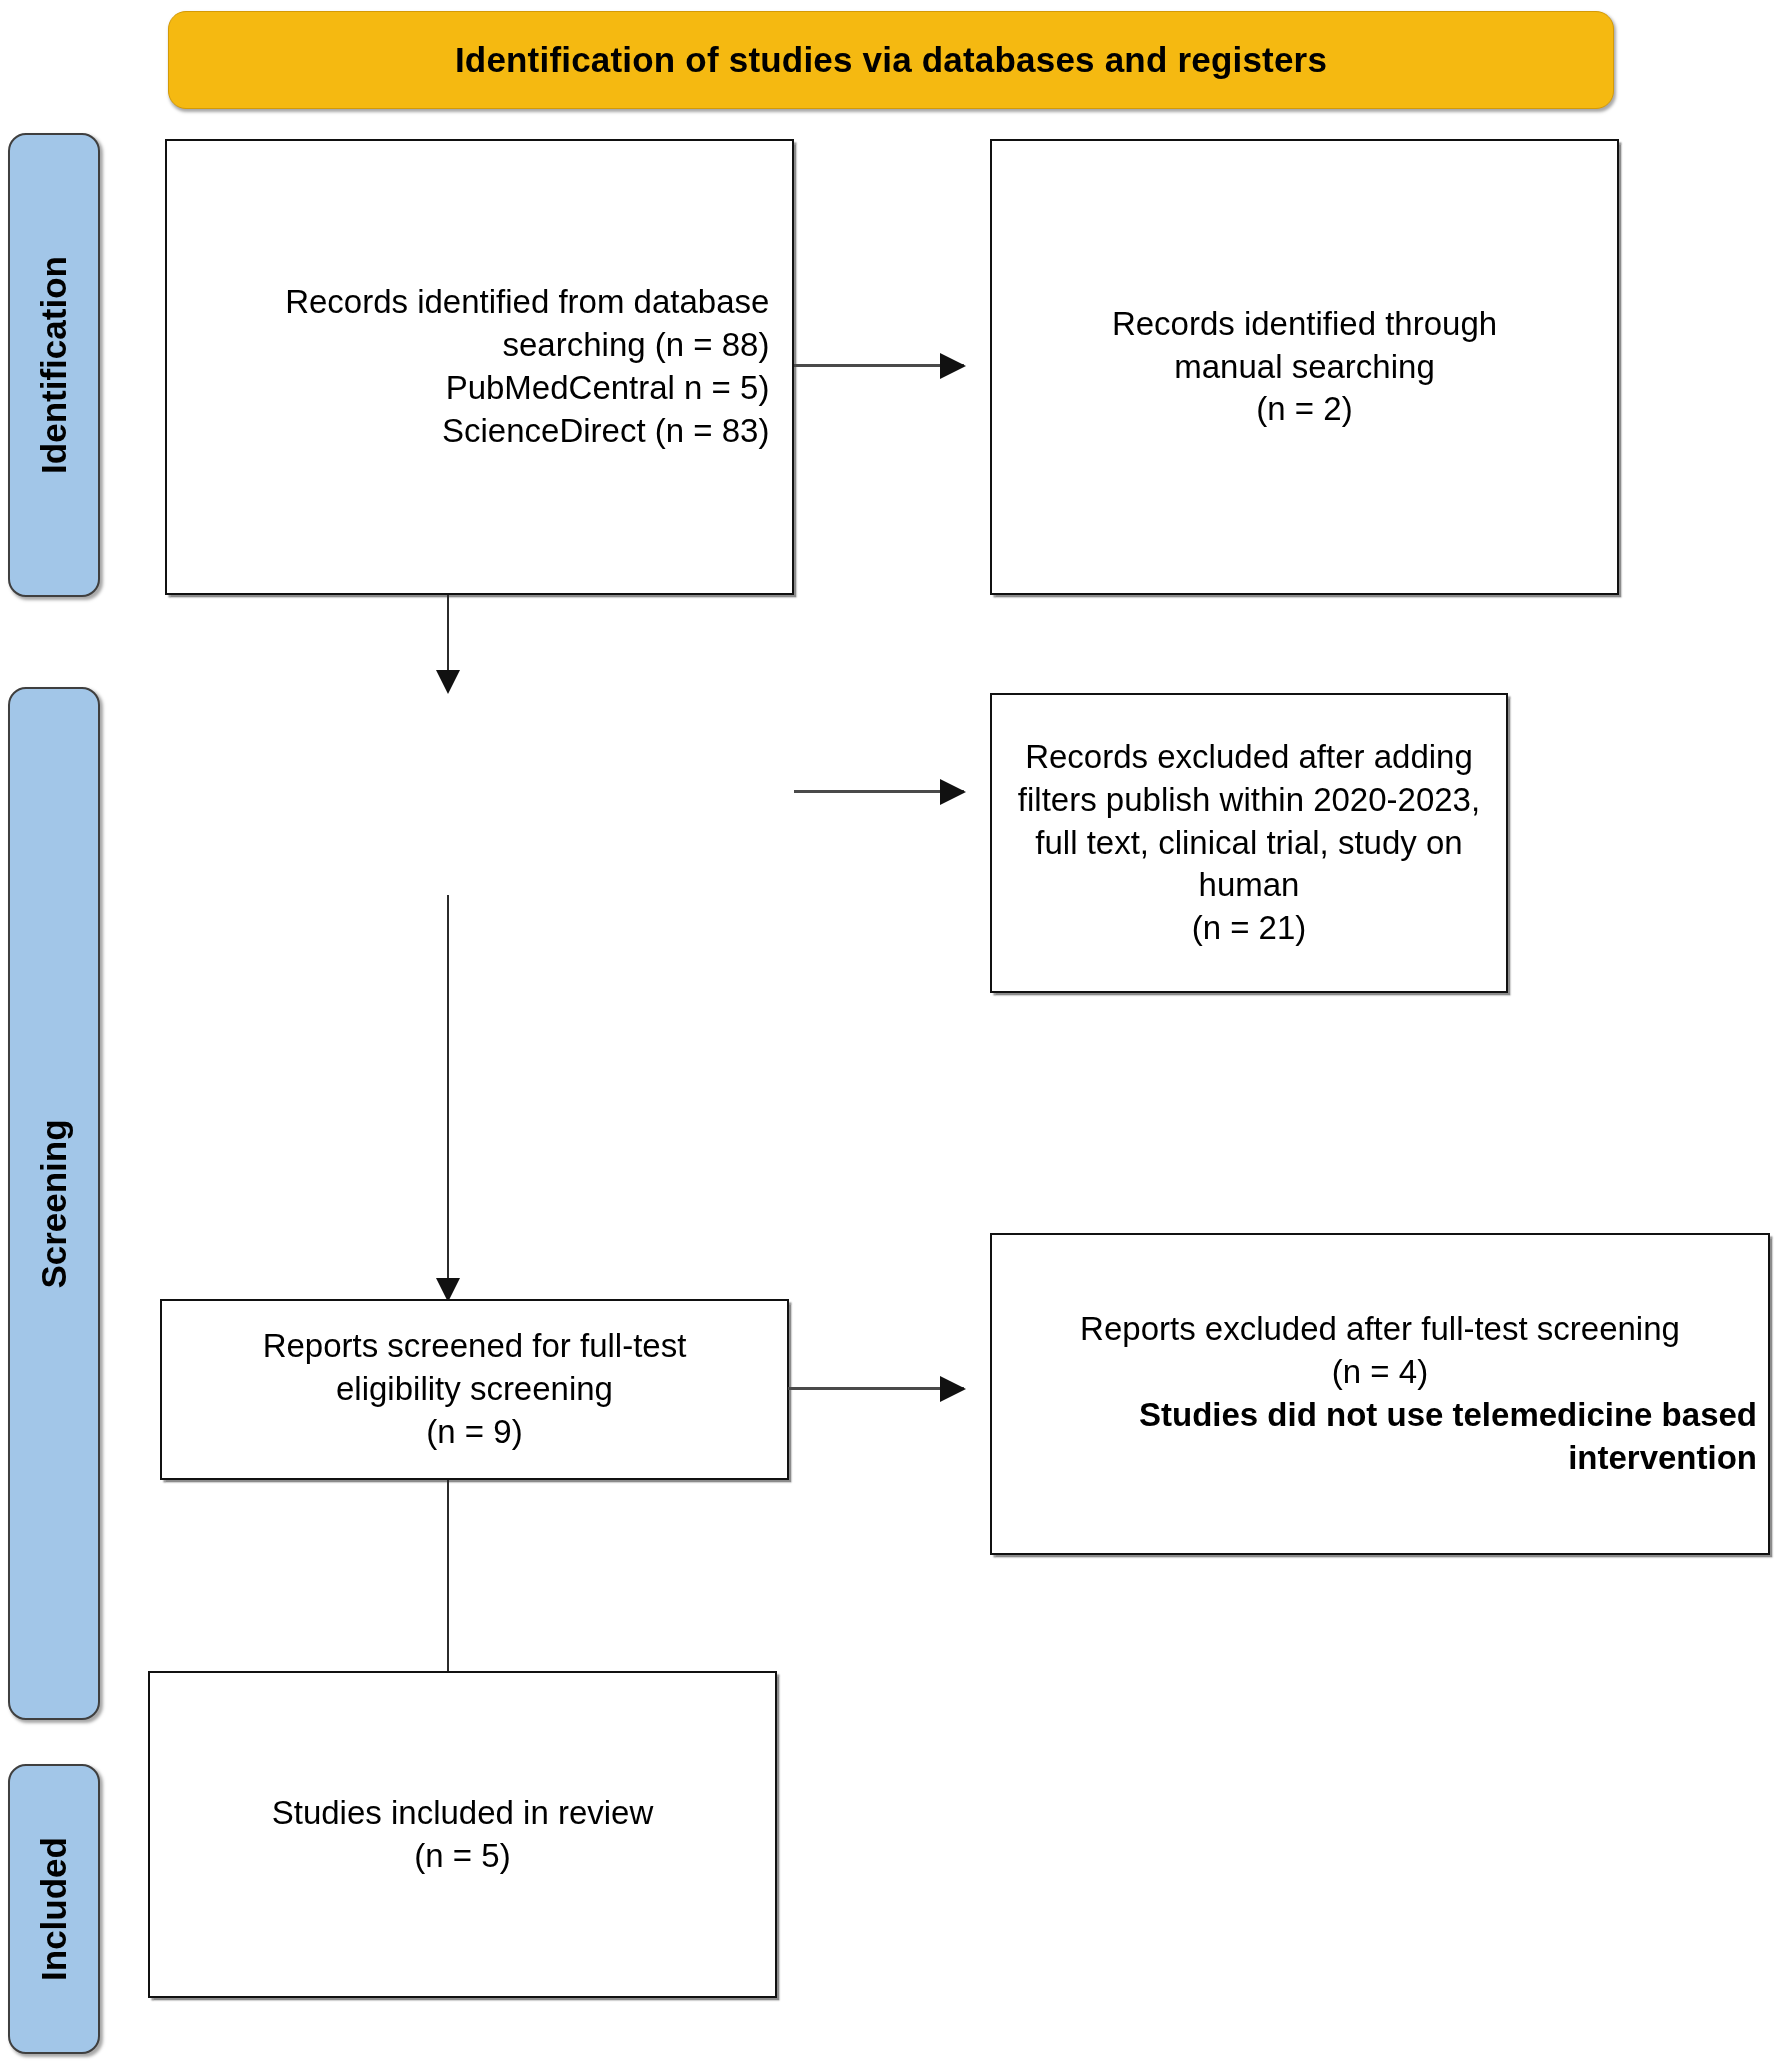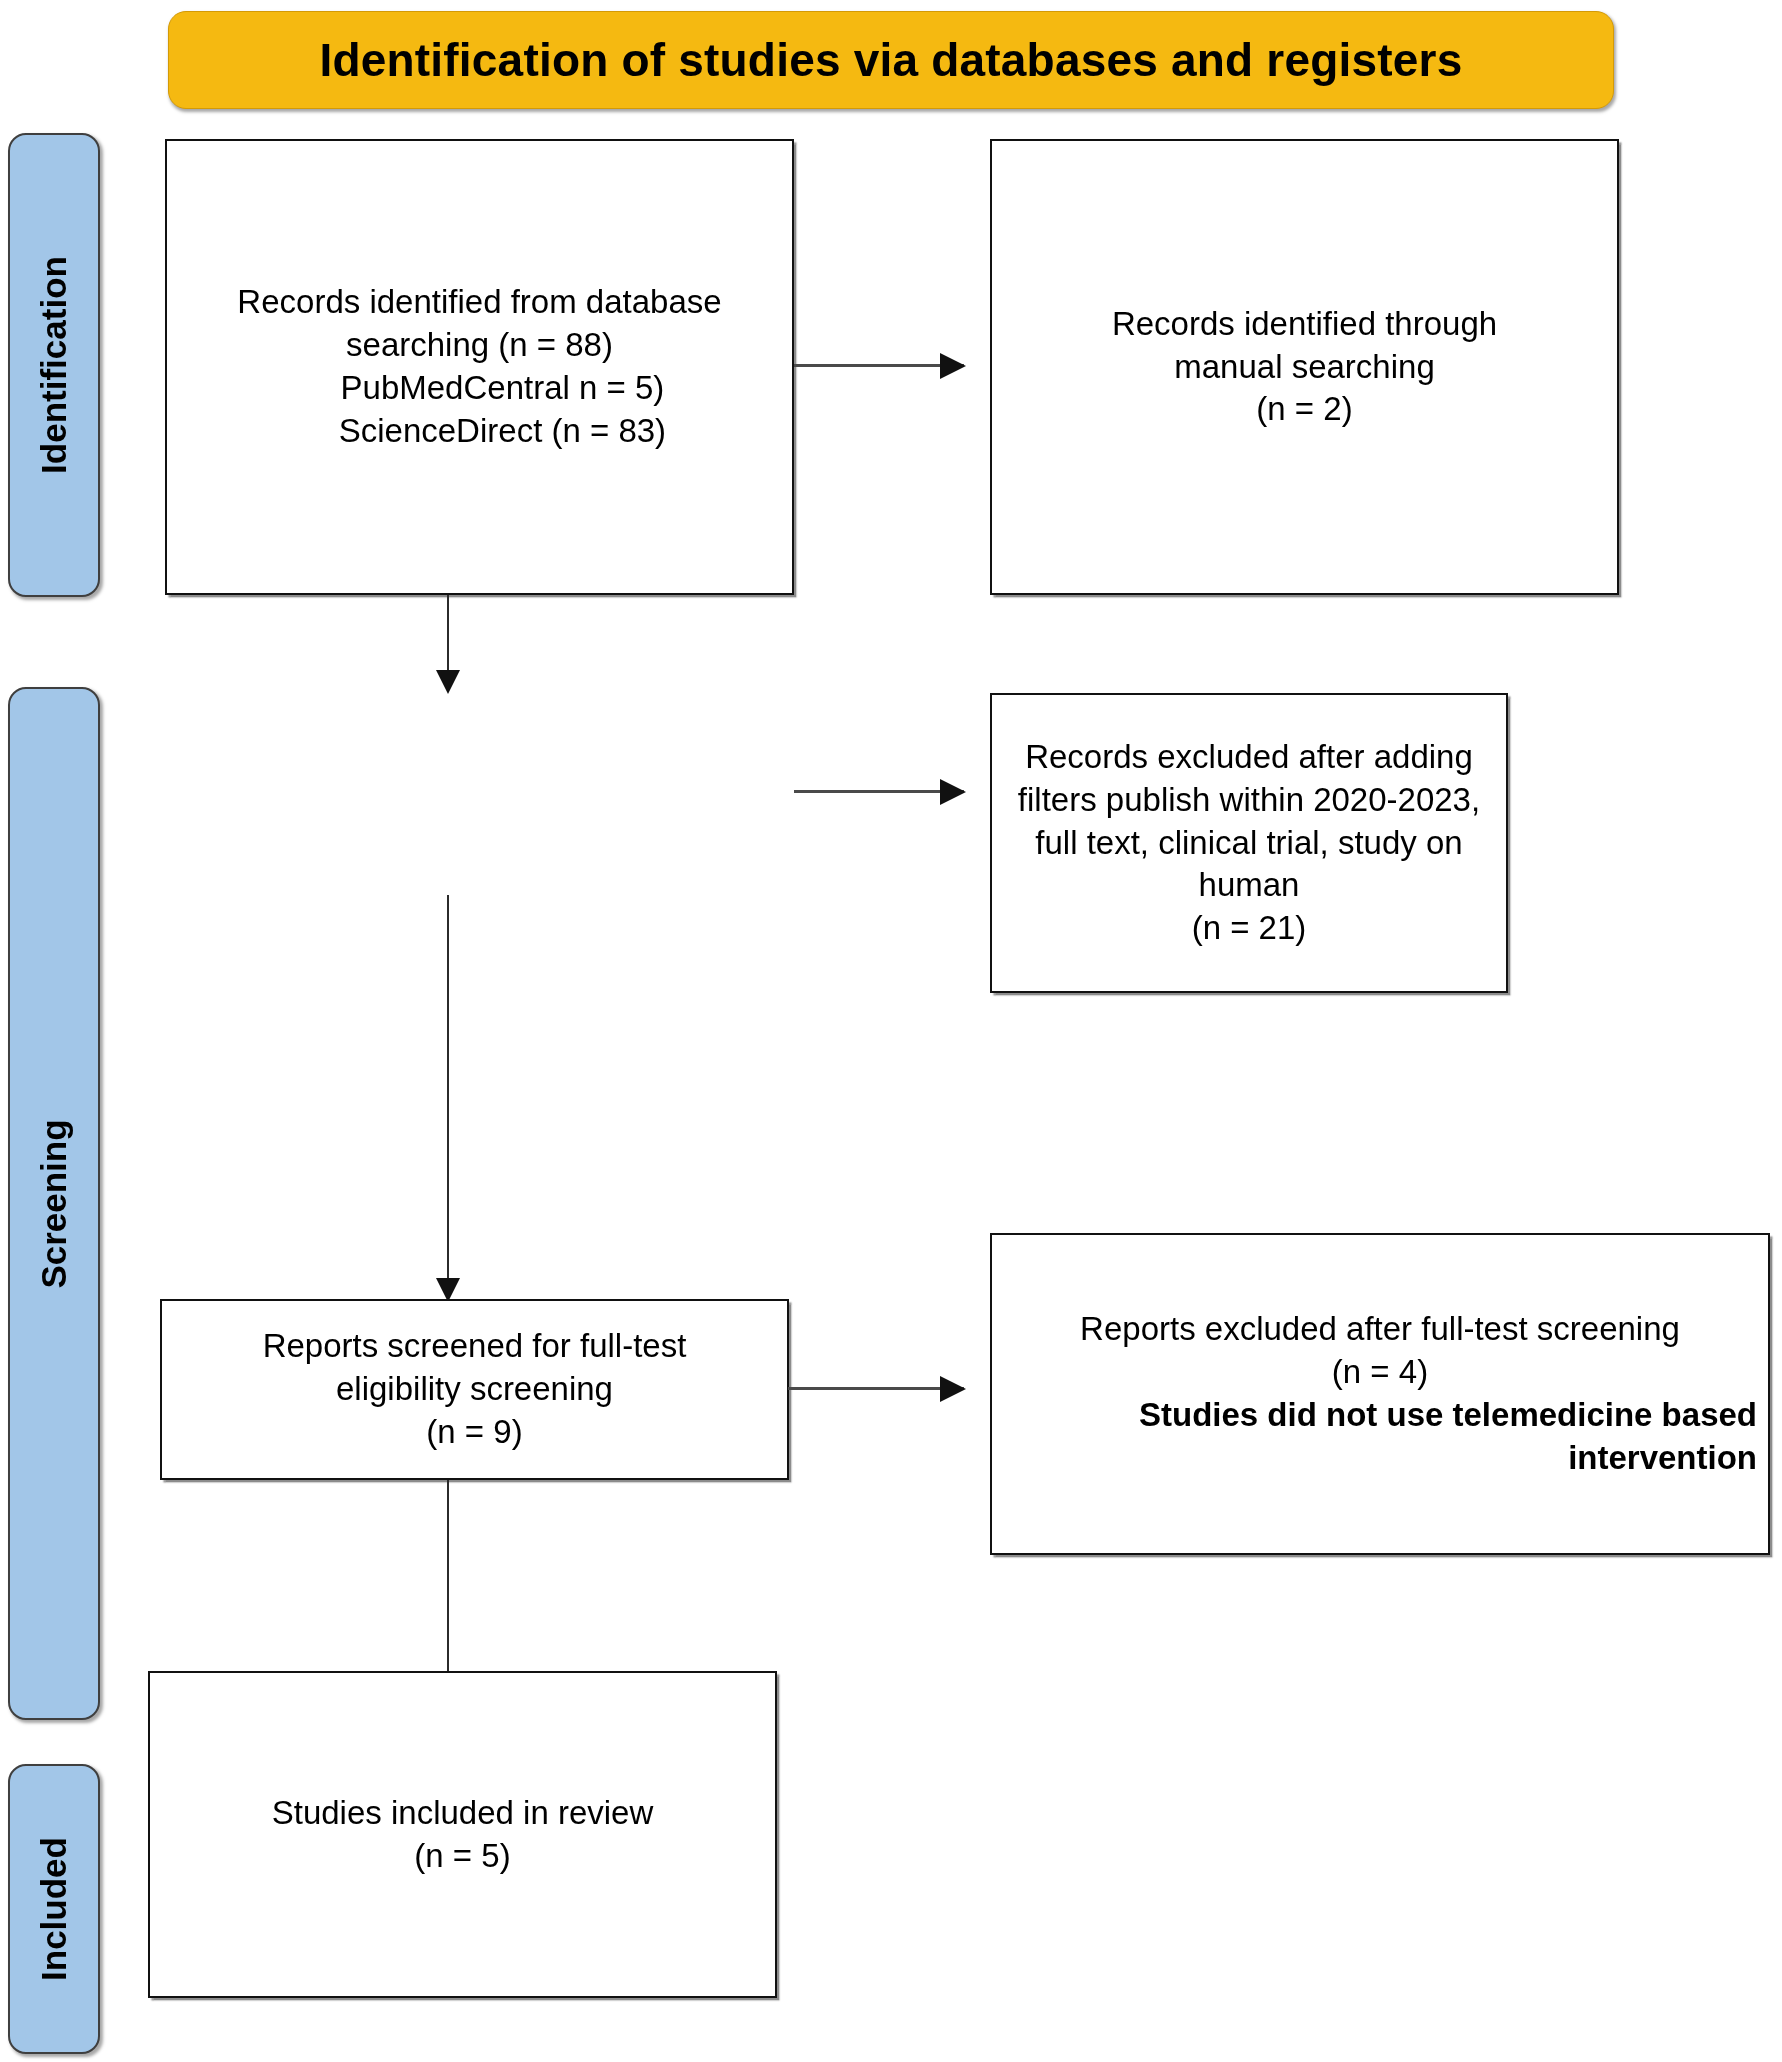--- a/index.html
+++ b/index.html
@@ -67,21 +67,21 @@
     flex-direction: column;
     justify-content: center;
   }
   .flow-box .box-text {
     color: #000000;
     font-size: 33px;
     line-height: 1.30;
     white-space: pre-wrap;
   }
   .align-center  .box-text { text-align: center; }
-  .align-left    .box-text { text-align: center; }
+  .align-left    .box-text { text-align: right; }
 
   
   .arrow-v {
     position: absolute;
     background: #2b2b2b;
     width: 2.4px;
   }
   .arrow-v::after {
     content: "";
     position: absolute;
@@ -108,21 +108,21 @@
     border-top: 13.7px solid transparent;
     border-bottom: 13.7px solid transparent;
     border-left: 26px solid #111111;
   }
 </style>
 </head>
 <body>
 
 <div id="canvas">
 
-  <div class="banner" style="left:168px; top:10.5px; width:1446px; height:98px; font-size:46px;">
+  <div class="banner" style="left:168px; top:10.5px; width:1446px; height:98px; font-size:35px;">
     <span>Identification of studies via databases and registers</span>
   </div>
 
   <div class="stage-tab" style="left:8px; top:133px; width:92px; height:464px;">
     <span class="stage-label">Identification</span>
   </div>
 
   <div class="stage-tab" style="left:8px; top:687px; width:92px; height:1033px;">
     <span class="stage-label">Screening</span>
   </div>

